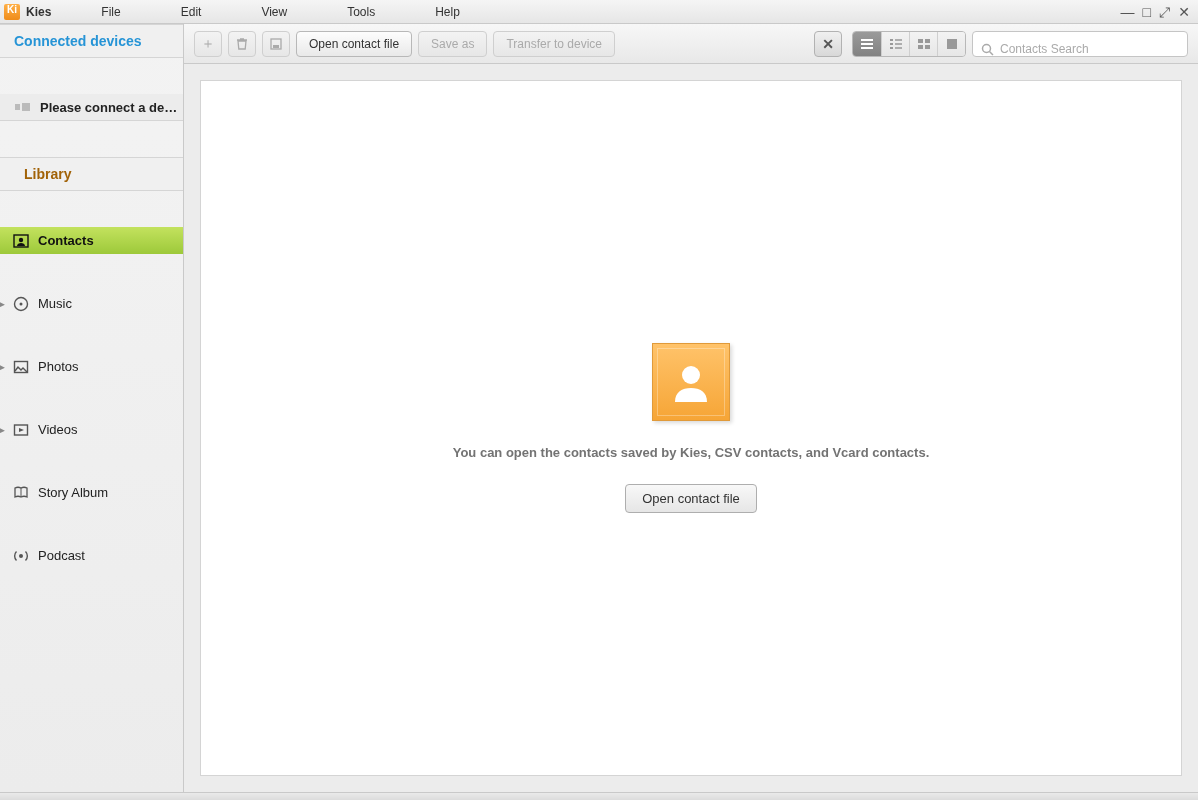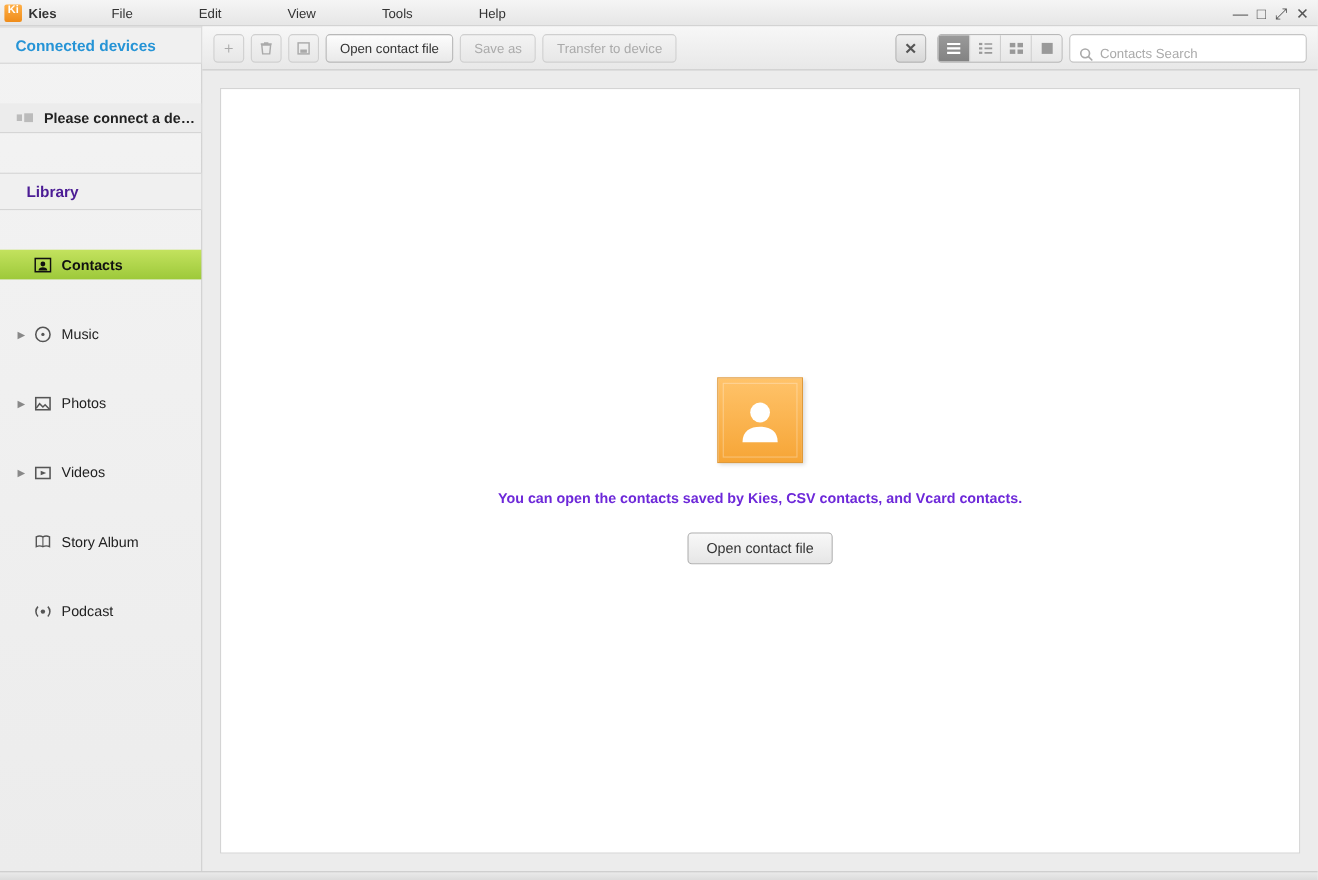--- a/index.html
+++ b/index.html
@@ -13,22 +13,22 @@
 .window-controls { margin-left: auto; display: flex; gap: 8px; padding-right: 8px; color: #555; font-size: 14px; line-height: 14px; }
 .window-controls span { cursor: default; }
 
 
 .main { flex: 1; display: flex; min-height: 0; }
 
 
 .sidebar { width: 184px; background: linear-gradient(#f3f3f3,#ececec); border-right: 1px solid #c9c9c9; display: flex; flex-direction: column; font-size: 13px; gap: 36px; }
 .sidebar-section-title { padding: 8px 14px; font-weight: bold; font-size: 14px; }
 .sidebar-section-title.devices { color: #2694d6; border-bottom: 1px solid #d5d5d5; border-top: 1px solid #d5d5d5; background:#f0f0f0; }
-.sidebar-section-title.library { color: #4c1d95; border-bottom: 1px solid #d5d5d5; border-top: 1px solid #d5d5d5; background:#f0f0f0;padding-left:24px; }
-.sidebar-row { display: flex; align-items: center; height: 27px; padding-left: 30px; gap: 8px; color: #222; cursor: default; }
+.sidebar-section-title.library { color: #a16207; border-bottom: 1px solid #d5d5d5; border-top: 1px solid #d5d5d5; background:#f0f0f0;padding-left:24px; }
+.sidebar-row { display: flex; align-items: center; height: 27px; padding-left: 12px; gap: 8px; color: #222; cursor: default; }
 .sidebar-row.device { font-weight: bold; background:#ececec; border-bottom: 1px solid #d5d5d5; padding-left: 14px; }
 .sidebar-row.device .label { overflow: hidden; text-overflow: ellipsis; white-space: nowrap; max-width: 140px; }
 .sidebar-row.active { background: linear-gradient(#c3e25e,#9dc93a); font-weight: bold; color:#111; }
 .sidebar-row .icon { width: 18px; height: 18px; display:flex; align-items:center; justify-content:center; color:#555; }
 .sidebar-row.active .icon { color:#111; }
 .expand-caret { position:absolute; margin-left:-14px; font-size:9px; color:#888; }
 
 
 .content { flex: 1; display:flex; flex-direction:column; background:#ececec; }
 .toolbar { height: 40px; border-bottom: 1px solid #c9c9c9; background: linear-gradient(#f7f7f7,#e8e8e8); display:flex; align-items:center; padding: 0 10px; gap:6px; }
@@ -44,21 +44,21 @@
 .close-btn { width:28px; height:26px; border:1px solid #b2b2b2; border-radius:4px; background:linear-gradient(#f0f0f0,#d8d8d8); display:flex; align-items:center; justify-content:center; color:#555; font-weight:bold; font-size:14px; margin-right:4px;}
 .search-box { width:216px; height:26px; border:1px solid #c5c5c5; border-radius:4px; background:#fff; display:flex; align-items:flex-end; padding:0 8px; gap:6px; color:#999; font-size:12px; }
 .search-box input { border:none; outline:none; flex:1; font-size:12px; color:#333; background:transparent; }
 .search-box input::placeholder { color:#aaa; }
 
 
 .canvas { margin:16px; flex:1; background:#fff; border:1px solid #d4d4d4; display:flex; flex-direction:column; align-items:center; justify-content:center; gap:24px; }
 .contact-icon-wrap { width:78px; height:78px; background:linear-gradient(#ffc36a,#f6a536); border:1px solid #e09a3a; position:relative; box-shadow: 2px 2px 4px rgba(0,0,0,.15); display:flex; align-items:center; justify-content:center; }
 .contact-icon-wrap::before{ content:""; position:absolute; inset:4px; border:1px solid rgba(255,255,255,.3); }
 .contact-silhouette { color:#fff; }
-.canvas-text { font-size:13px; color:#6d28d9; font-weight:bold; }
+.canvas-text { font-size:13px; color:#737373; font-weight:bold; }
 .open-btn { padding:6px 16px; border:1px solid #aeaeae; border-radius:4px; background:linear-gradient(#f8f8f8,#e6e6e6); font-size:13px; color:#333; cursor:default; }
 
 
 .footer { height:8px; background:linear-gradient(#eaeaea,#dcdcdc); border-top:1px solid #c9c9c9; }
 
 svg { display:block; }
 </style>
 </head>
 <body>
 

